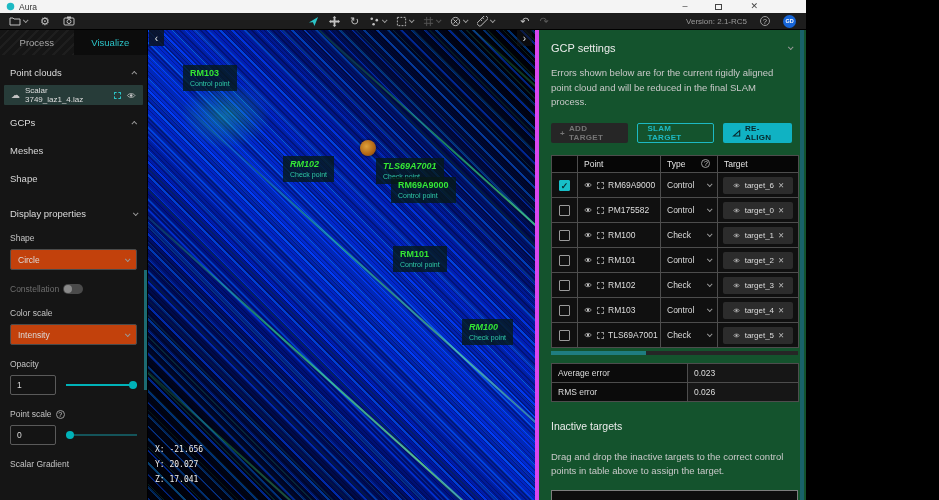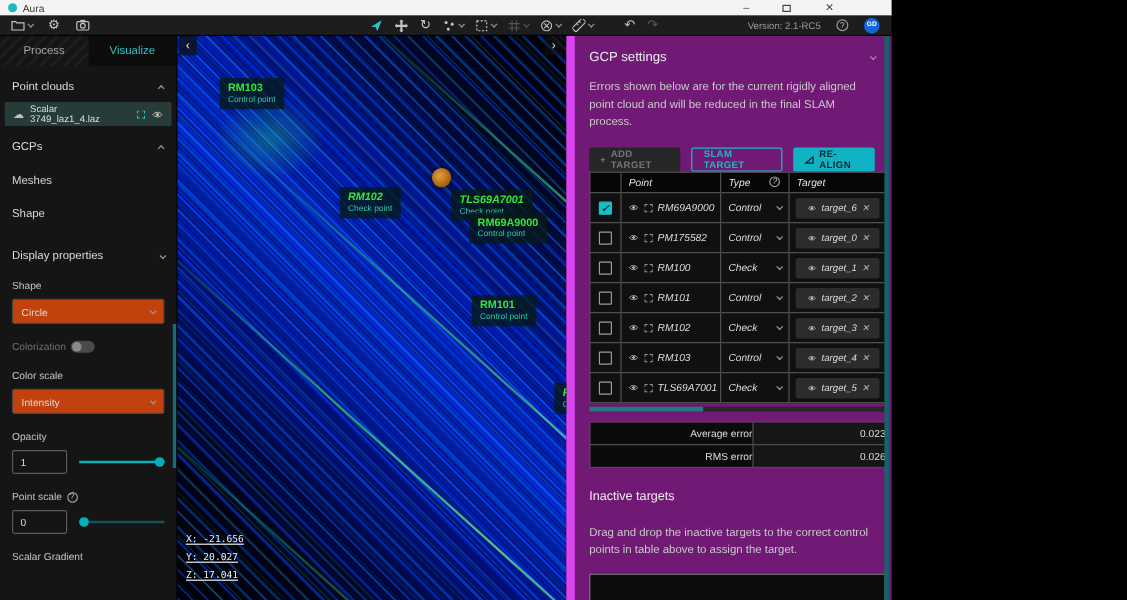--- a/index.html
+++ b/index.html
@@ -1,18 +1,18 @@
 <!DOCTYPE html>
 <html><head>
 <meta charset="utf-8">
 <style>
   * { margin:0; padding:0; box-sizing:border-box; }
   html,body { width:939px; height:500px; overflow:hidden; background:#000;
               font-family:"Liberation Sans", sans-serif; }
-  #app { width:743px; height:500px; display:flex; flex-direction:column; position:relative; }
+  #app { width:806px; height:500px; display:flex; flex-direction:column; position:relative; }
 
   
   .titlebar { height:13px; background:#f4f4f4; display:flex; align-items:center;
               padding:0 6px; font-size:8.5px; color:#333; flex:0 0 13px; }
   .titlebar .logo { width:9px; height:9px; margin-right:4px; }
   .win-controls { margin-left:auto; display:flex; align-items:center; gap:28px; padding-right:42px; }
   .win-controls span { color:#444; font-size:9px; line-height:9px; cursor:default; }
   .win-max { width:7px; height:6px; border:1px solid #444; display:inline-block; }
 
   
@@ -100,55 +100,55 @@
   .l-rm102 { left:135px; top:126px; }
   .l-tls   { left:228px; top:128px; z-index:3; }
   .l-rm69  { left:243px; top:147px; z-index:5; }
   .l-rm101 { left:245px; top:216px; }
   .l-rm100 { left:314px; top:289px; }
   .l-pm    { left:418px; top:401px; }
   .target-marker { position:absolute; left:212px; top:110px; width:16px; height:16px; border-radius:50%;
       background:radial-gradient(circle at 40% 40%, #e0a23a, #b06414 60%, #6e3c0a); z-index:2;
       box-shadow:0 0 3px rgba(0,0,0,.8); }
   .coords { position:absolute; left:7px; bottom:13px; font-family:"DejaVu Sans Mono", monospace;
-            font-size:8px; color:#f0f0f0; line-height:15px; z-index:6; text-shadow:0 0 2px #000;text-decoration:underline; }
+            font-size:8px; color:#f0f0f0; line-height:15px; z-index:6; text-shadow:0 0 2px #000; }
 
   
-  .panel { width:271px; flex:0 0 271px; background:#701a75; position:relative;
-           padding:12px 14px 0 12px; border-left:7px solid #d946ef; }
+  .panel { width:271px; flex:0 0 271px; background:#14532d; position:relative;
+           padding:12px 14px 0 12px; border-left:4px solid #d946ef; }
   .panel-title { font-size:11px; color:#ececec; display:flex; align-items:center; justify-content:space-between; }
   .panel-desc { font-size:9.5px; color:#c9c9c9; line-height:1.55; margin-top:12px; }
   .btn-row { display:flex; align-items:center; gap:9px; margin-top:13px; }
   .btn { height:20px; display:inline-flex; align-items:center; gap:4px; padding:0 9px;
          font-size:8px; font-weight:bold; border-radius:2px; letter-spacing:.3px; }
   .btn-add { background:#262626; color:#767676; }
   .btn-edit { background:transparent; border:1px solid #1db9c3; color:#1db9c3; }
   .btn-realign { background:#10b2c3; color:#07282c; }
-  table.gcp { border-collapse:collapse; table-layout:fixed; width:247px;font-style:italic; }
+  table.gcp { border-collapse:collapse; margin-top:12px; table-layout:fixed; width:247px; }
   table.gcp td, table.gcp th { border:1px solid #4d4d4d; font-weight:normal; }
   table.gcp th { height:17px; background:#060606; font-size:8.5px; color:#e4e4e4;
                  text-align:left; padding-left:6px; }
   table.gcp td { height:25px; background:#101010; font-size:8.5px; color:#dedede; }
   .col-cb { width:26px; } .col-pt { width:83px; } .col-ty { width:57px; } .col-tg { width:81px; }
   .cell-cb { text-align:center; }
   .cb { display:inline-block; width:11px; height:11px; border:1px solid #9a9a9a;
         border-radius:1px; vertical-align:middle; line-height:11px; }
   .cb.checked { background:#17bfc9; border-color:#17bfc9; color:#062a2d; font-size:9px;
                 font-weight:bold; text-align:center; }
   .cell-pt { padding-left:5px; }
   .cell-pt .inner, .cell-ty .inner { display:flex; align-items:center; gap:4px; }
   .cell-ty { padding:0 6px; }
   .cell-ty .inner { justify-content:space-between; }
   .reticle { display:inline-block; width:7px; height:7px; border:1px dashed #9a9a9a; border-radius:1px; }
   .chip { margin:0 auto; width:70px; height:17px; background:#2c2c2c; border-radius:2px;
           display:flex; align-items:center; justify-content:center; gap:4px; font-size:8px; color:#dedede; }
   .chip .x { color:#bbb; font-size:7.5px; }
   .hscroll { width:247px; height:4px; margin-top:3px; background:#262626; }
   .hscroll .thumb { width:95px; height:4px; background:#1f7d80; }
-  table.err { border-collapse:collapse; margin-top:8px; table-layout:fixed; width:247px;text-align:right; }
+  table.err { border-collapse:collapse; margin-top:8px; table-layout:fixed; width:247px; }
   table.err td { border:1px solid #4d4d4d; height:19px; font-size:8.5px; color:#dedede; padding-left:6px; }
   .err-label { width:136px; background:#0b0b0b; }
   .err-val { width:111px; background:#161616; }
   .inactive-title { margin-top:18px; font-size:10.5px; color:#ececec; }
   .inactive-desc { margin-top:18px; font-size:9.5px; color:#c9c9c9; line-height:1.5; }
   .dropzone { margin-top:11px; width:247px; height:30px; border:1px solid #7d7d7d; background:#0d0d0d; }
   .panel-scroll { position:absolute; right:2px; top:0; width:4px; height:470px; background:#19626a; }
 </style>
 </head>
 <body>
@@ -282,21 +282,21 @@
       </div>
 
       <div class="fld-label">Shape</div>
       <div class="select">
         <span>Circle</span>
         <span class="sp"></span>
           <span class="chev"></span>
       </div>
 
       <div class="fld-label dim">
-        <span>Colorization</span>
+        <span>Constellation</span>
         <span class="toggle">
             <span class="knob"></span>
           </span>
       </div>
 
       <div class="fld-label">Color scale</div>
       <div class="select">
         <span>Intensity</span>
         <span class="sp"></span>
           <span class="chev"></span>

